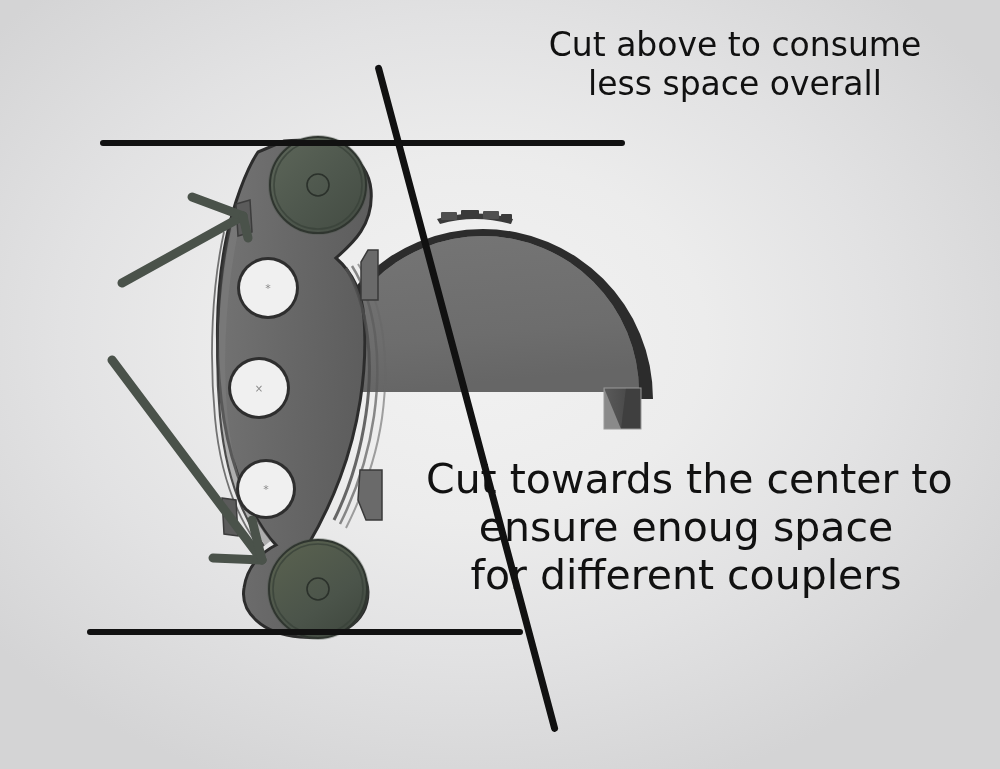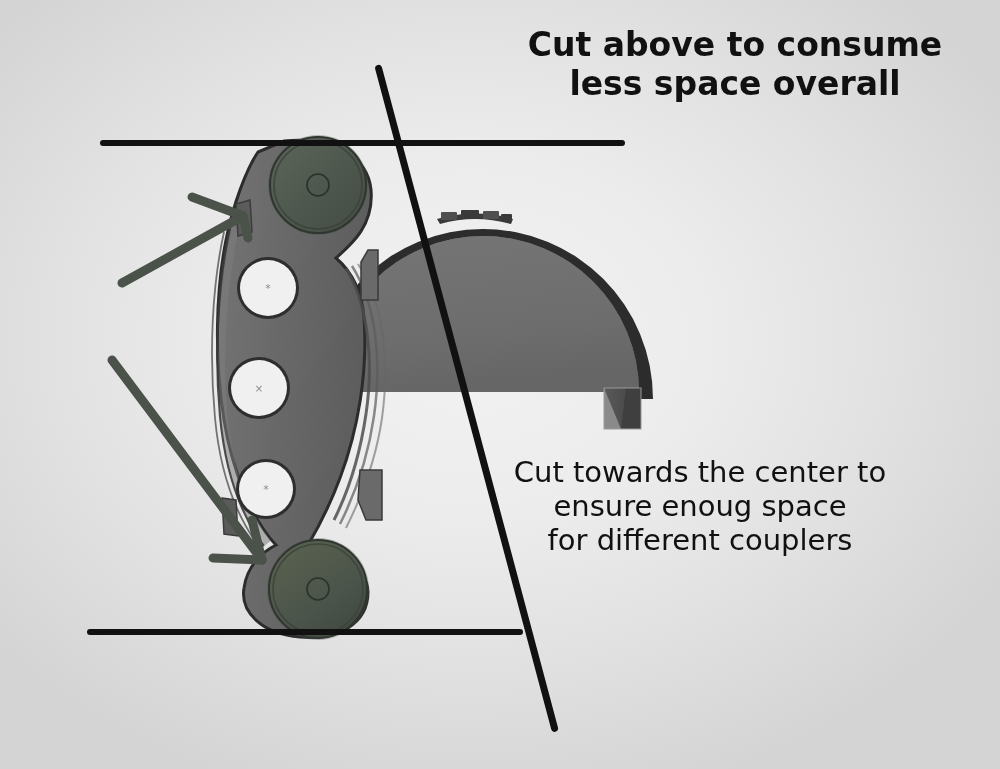--- a/index.html
+++ b/index.html
@@ -29,27 +29,26 @@
     letter-spacing: 0px;
     white-space: pre;
     line-height: 1.17;
     text-align: center;
   }
   #top-note {
     left: 500px;
     top: 26px;
     width: 470px;
     font-size: 33px;
-    font-weight: bold;
   }
   #bottom-note {
-    left: 440px;
+    left: 426px;
     top: 456px;
     width: 520px;
-    font-size: 29px;
+    font-size: 41px;
   }
   #clip-label {
     left: 30px;
     top: 275px;
     font-size: 35px;
     color: #3c443c;
     text-align: left;
     width: 140px;
   }
 </style>

